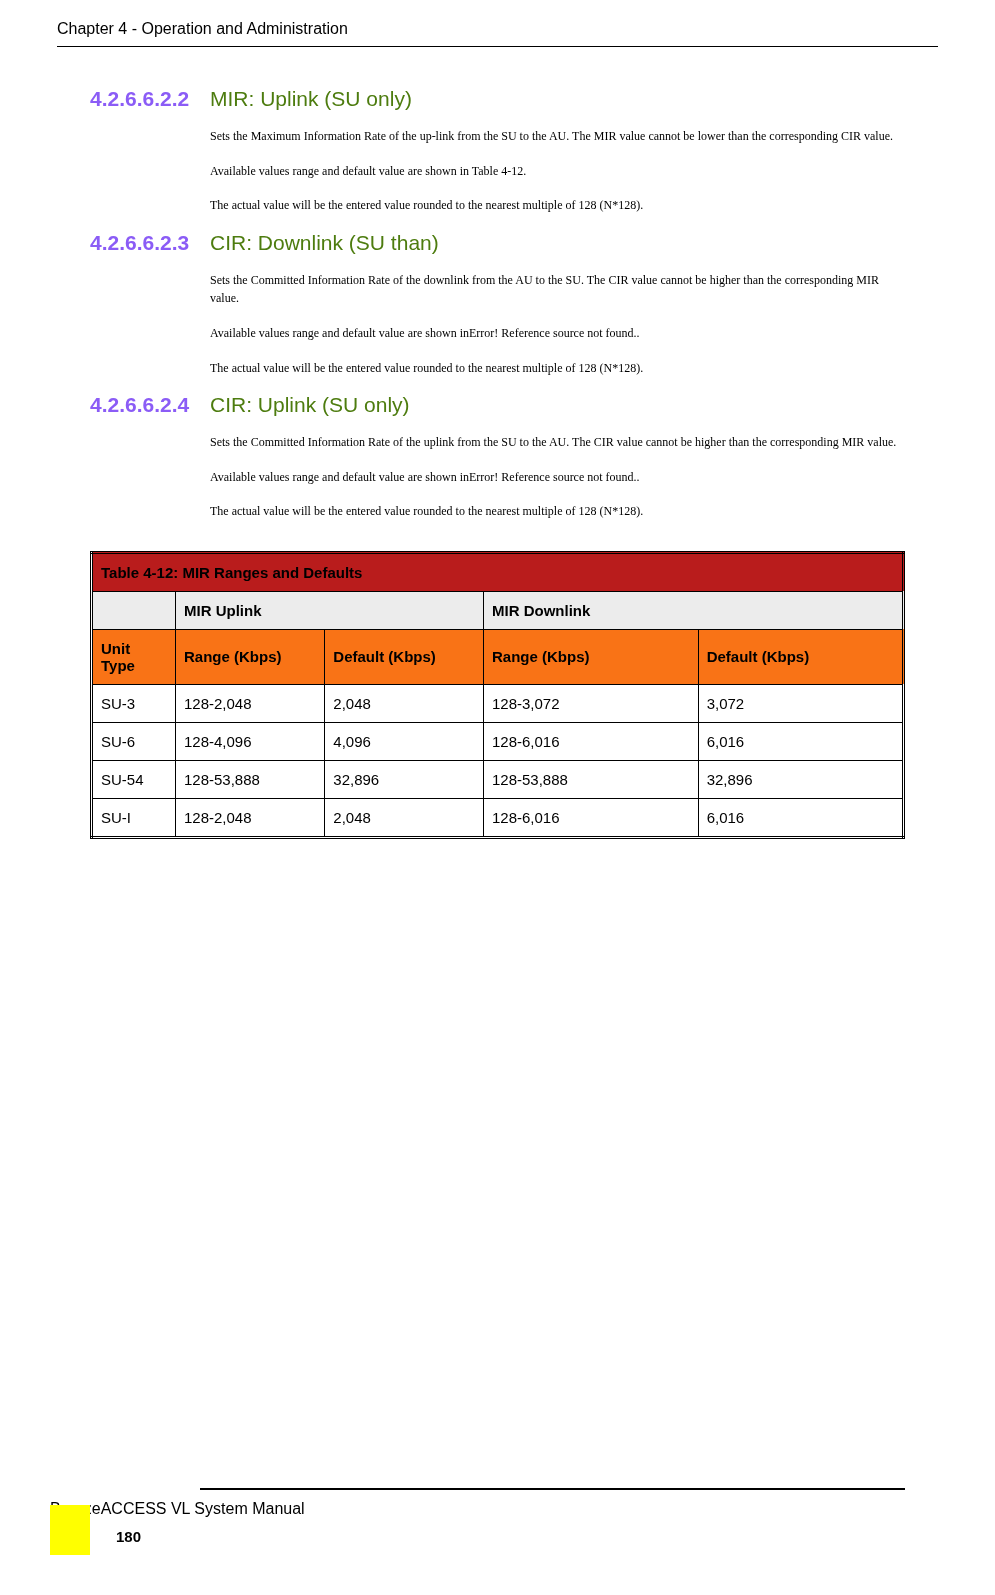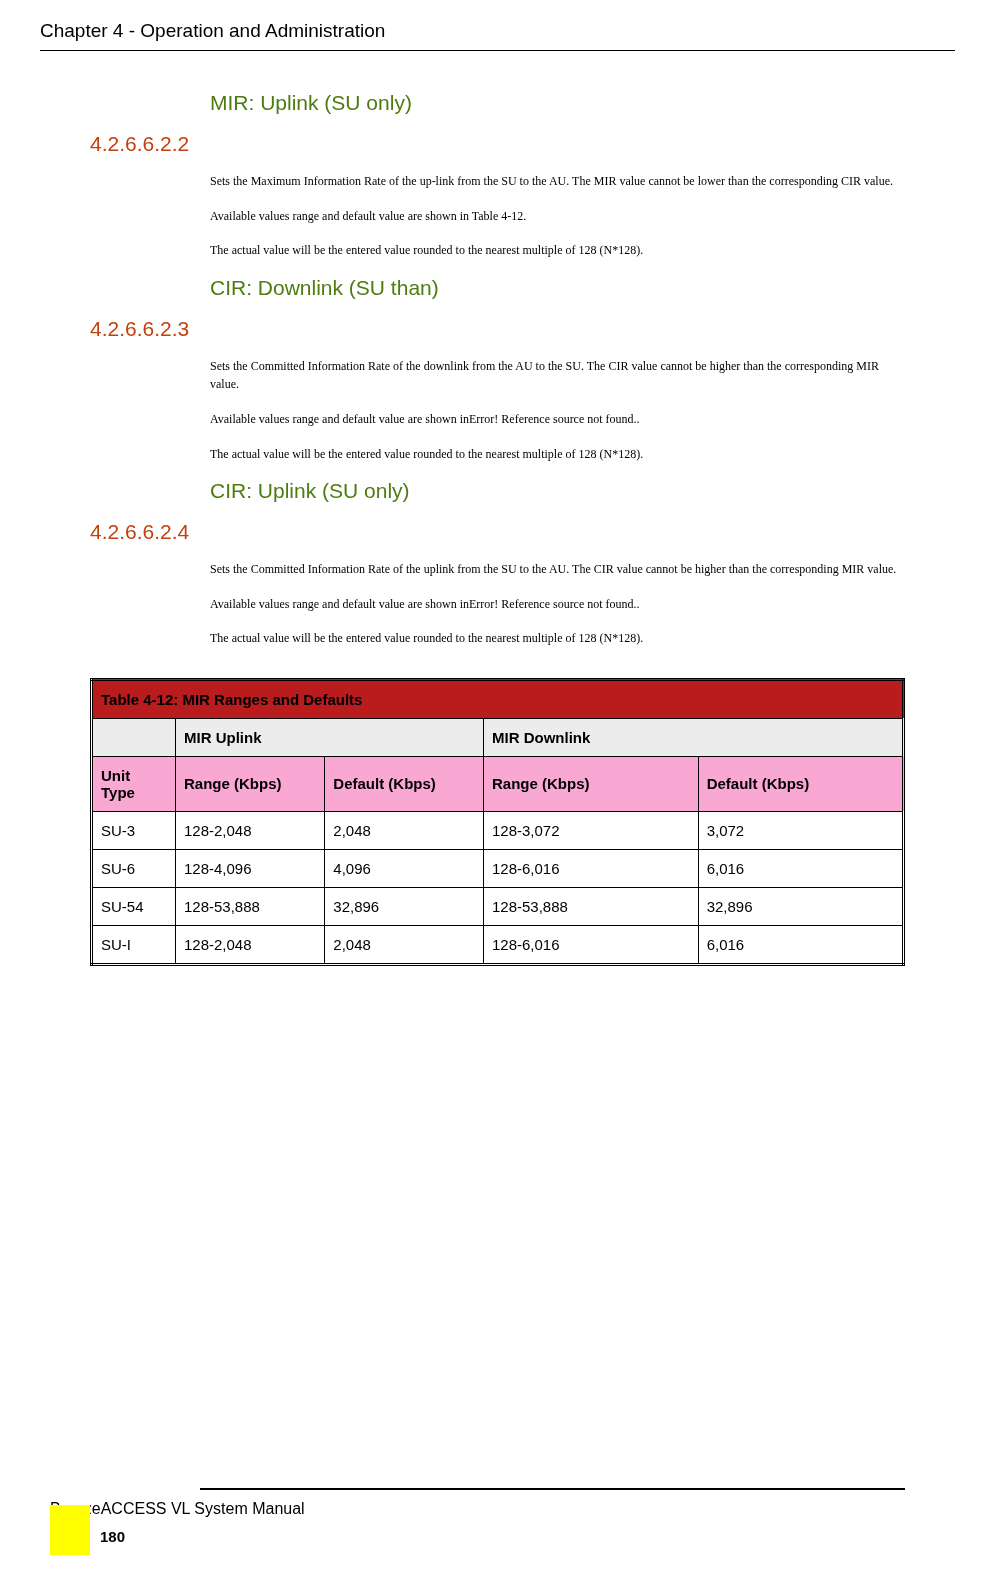--- a/index.html
+++ b/index.html
@@ -10,42 +10,41 @@
     body {
       background: #ffffff;
       font-family: Arial, Helvetica, sans-serif;
       width: 995px;
       height: 1595px;
       position: relative;
       padding: 0;
     }
     .page-header {
       padding: 20px 50px 8px 50px;
-      font-size: 19px;
+      font-size: 16px;
       border-bottom: 1px solid #000;
-      margin: 0 40px;
+      margin: 0 57px;
       padding-left: 0;
       padding-right: 0;
     }
     .content-area {
       padding: 40px 90px 0 90px;
     }
     .section-heading {
       display: flex;
       margin-bottom: 16px;
       color: #2b5c9e;
       font-family: Arial, Helvetica, sans-serif;
     }
     .section-number {
       font-size: 21px;
       width: 120px;
       flex-shrink: 0;
-      color: #c2410c;
-      font-weight: normal;
-      margin-top: 41px;
+      color: #8b5cf6;
+      font-weight: bold;
     }
     .section-title {
       font-size: 21px;
       color: #4d7c0f;
       font-weight: normal;
     }
     .paragraph {
       font-family: Georgia, 'Times New Roman', serif;
       font-size: 12px;
       line-height: 1.55;
@@ -79,21 +78,21 @@
       background: #ececec;
       text-align: center;
       font-weight: bold;
     }
     .subhead-left {
       background: #ececec;
       text-align: center;
       font-weight: bold;
     }
     .colhead {
-      background: #f9a8d4;
+      background: #f97316;
       text-align: center;
       font-weight: bold;
     }
     .footer {
       position: absolute;
       bottom: 50px;
       left: 50px;
       right: 90px;
     }
     .footer-line {
@@ -101,20 +100,21 @@
       margin-left: 150px;
       margin-bottom: 10px;
     }
     .footer-text {
       font-size: 16px;
       margin-bottom: 10px;
     }
     .footer-bottom {
       display: flex;
       align-items: center;
+      padding-left: 16px;
     }
     .yellow-block {
       width: 40px;
       height: 50px;
       background: #ffff00;
       position: absolute;
       bottom: 40px;
       left: 50px;
     }
     .page-number {

